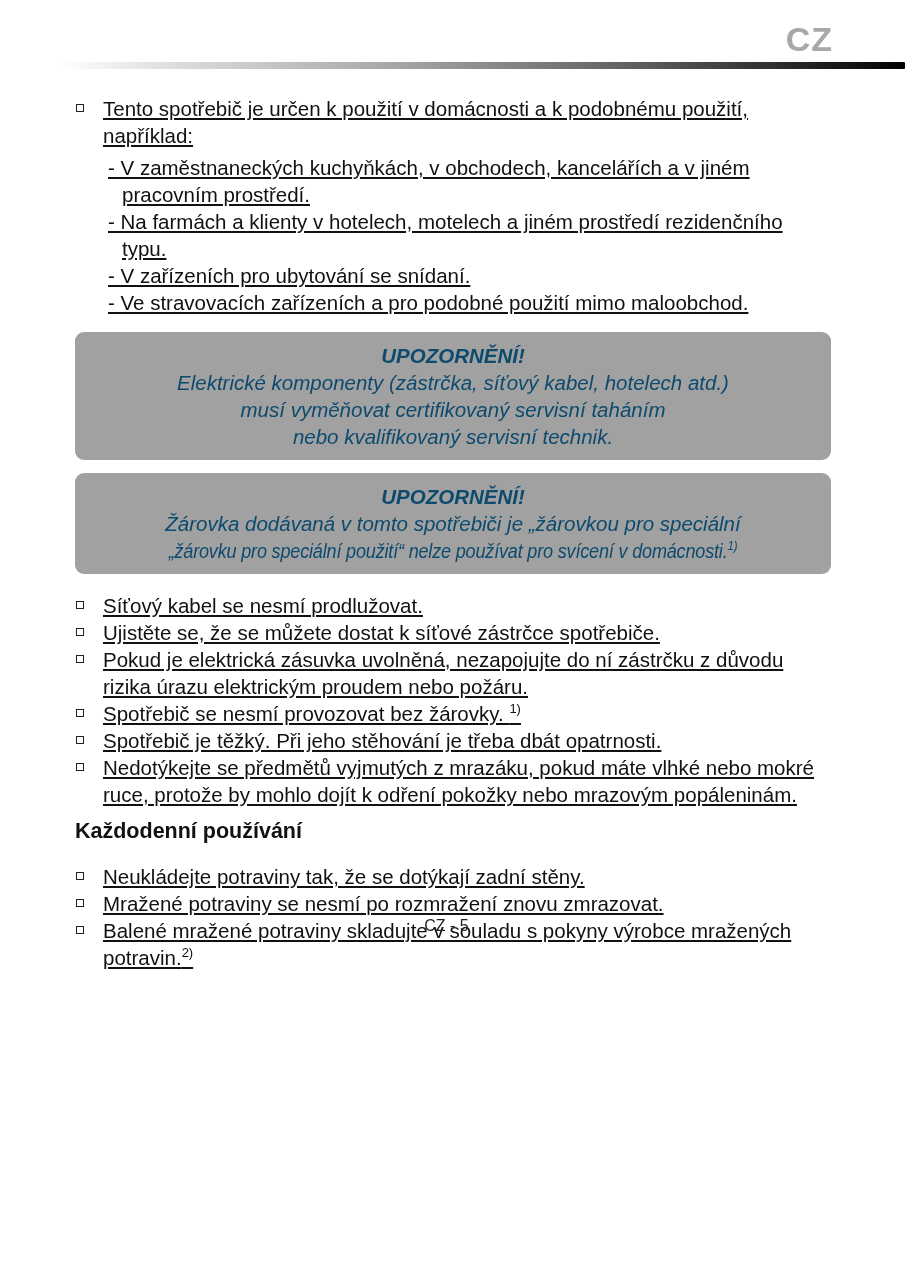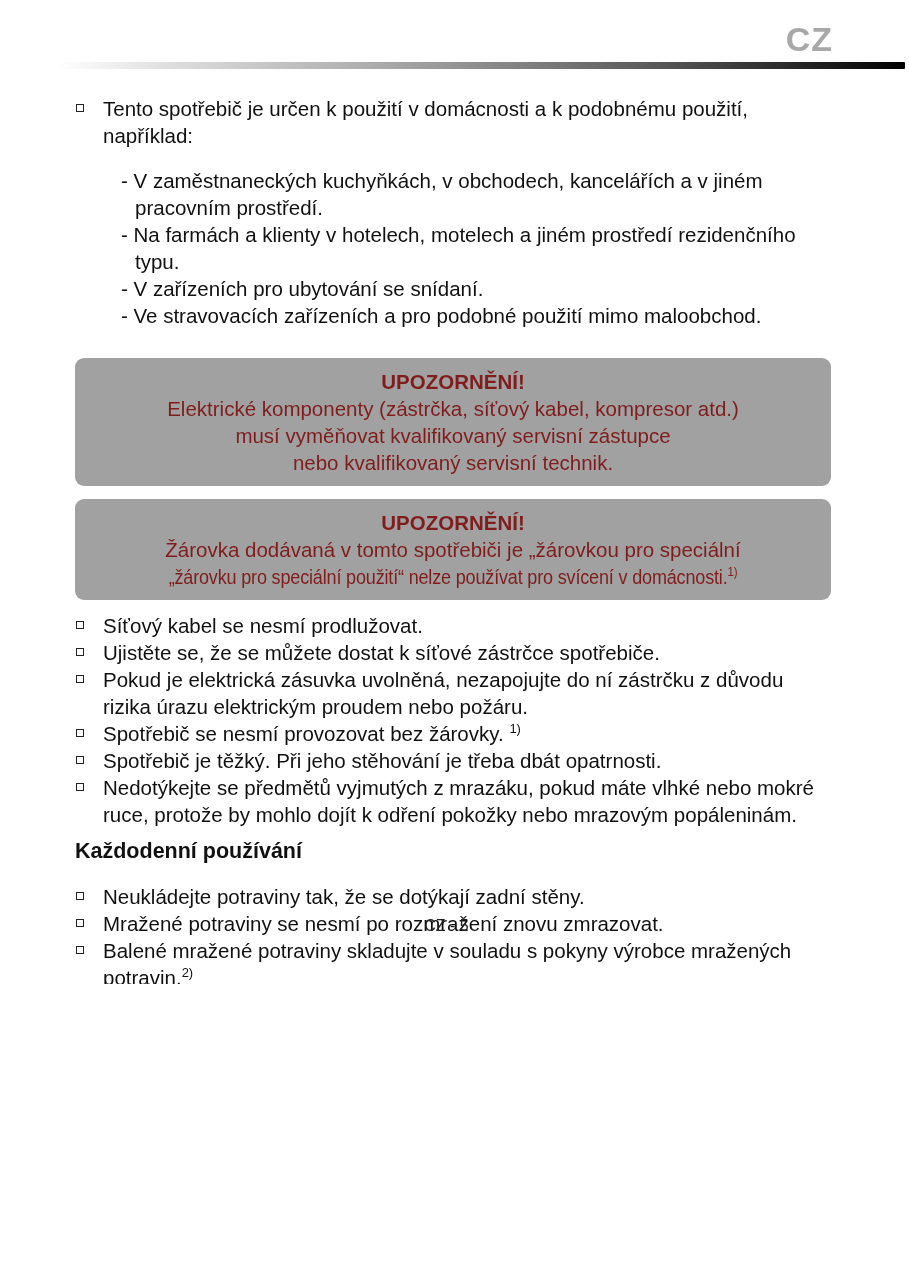--- a/index.html
+++ b/index.html
@@ -14,45 +14,45 @@
     font-size: 34px; font-weight: bold; color: #a8a8a8; letter-spacing: 1px;
     line-height: 38px; display: inline-block;
   }
   .rule {
     height: 7px; margin: 4px 4px 0 58px;
     background: linear-gradient(to right, #ffffff 0%, #dcdcdc 14%, #a6a6a6 40%, #5a5a5a 70%, #000000 100%);
     border-radius: 1px;
   }
   .content { padding: 26px 78px 0 75px; }
 
-  ul.blist { list-style: none; margin: 0; padding: 0; }
+  ul.blist { list-style: none; margin: 0; padding: 0; text-decoration: underline; }
   .b-item { display: flex; align-items: flex-start; }
   .sq {
     flex: 0 0 auto; width: 8px; height: 8px; box-sizing: border-box;
     border: 1.5px solid #222; background: #fff;
     margin: 9px 19px 0 1px;
   }
   .txt { flex: 1 1 auto; min-width: 0; }
 
-  .sublist { list-style: none; margin: 18px; padding: 0; }
+  .sublist { list-style: none; margin: 5px; padding: 0; }
   .sub-item { padding-left: 14px; text-indent: -14px; }
 
   .warning-box {
-    background: #a1a1a1; color: #7f1d1d; text-align: center;
-    border-radius: 9px; padding: 10px 18px; margin-top: 11px;
+    background: #a1a1a1; color: #0c4a6e; text-align: center;
+    border-radius: 9px; padding: 10px 18px; margin-top: 11px; font-style: italic;
   }
   .warning-box.second { margin-top: 13px; }
   .w-title { font-weight: bold; }
   .w-line { white-space: nowrap; }
   .w-line.condensed {
     letter-spacing: -0.2px;
     transform: scaleX(0.88); transform-origin: 50% 50%;
   }
 
-  ul.safety { margin-top: 12px; }
+  ul.safety { margin-top: 18px; }
   .section-h { font-size: 21.5px; font-weight: bold; margin: 10px 0 18px 0; }
   sup { font-size: 13px; line-height: 0; vertical-align: super; }
 
   .footer {
     position: absolute; left: 0; right: 16px; bottom: 48px;
     text-align: center; font-size: 16px; color: #222; line-height: 20px;
   }
 </style>
 </head>
 <body>
@@ -77,22 +77,22 @@
             <li class="sub-item">- Na farmách a klienty v hotelech, motelech a jiném prostředí rezidenčního typu.</li>
             <li class="sub-item">- V zařízeních pro ubytování se snídaní.</li>
             <li class="sub-item">- Ve stravovacích zařízeních a pro podobné použití mimo maloobchod.</li>
           </ul>
         </div>
       </li>
     </ul>
 
     <div class="warning-box">
       <div class="w-title">UPOZORNĚNÍ!</div>
-      <div class="w-line">Elektrické komponenty (zástrčka, síťový kabel, kompresor atd.)</div>
-      <div class="w-line">musí vyměňovat kvalifikovaný servisní zástupce</div>
+      <div class="w-line">Elektrické komponenty (zástrčka, síťový kabel, hotelech atd.)</div>
+      <div class="w-line">musí vyměňovat certifikovaný servisní taháním</div>
       <div class="w-line">nebo kvalifikovaný servisní technik.</div>
     </div>
 
     <div class="warning-box second">
       <div class="w-title">UPOZORNĚNÍ!</div>
       <div class="w-line">Žárovka dodávaná v tomto spotřebiči je „žárovkou pro speciální</div>
       <div class="w-line condensed"><span>„žárovku pro speciální použití“ nelze používat pro svícení v domácnosti.</span><sup>1)</sup></div>
     </div>
 
     <ul class="blist safety">

